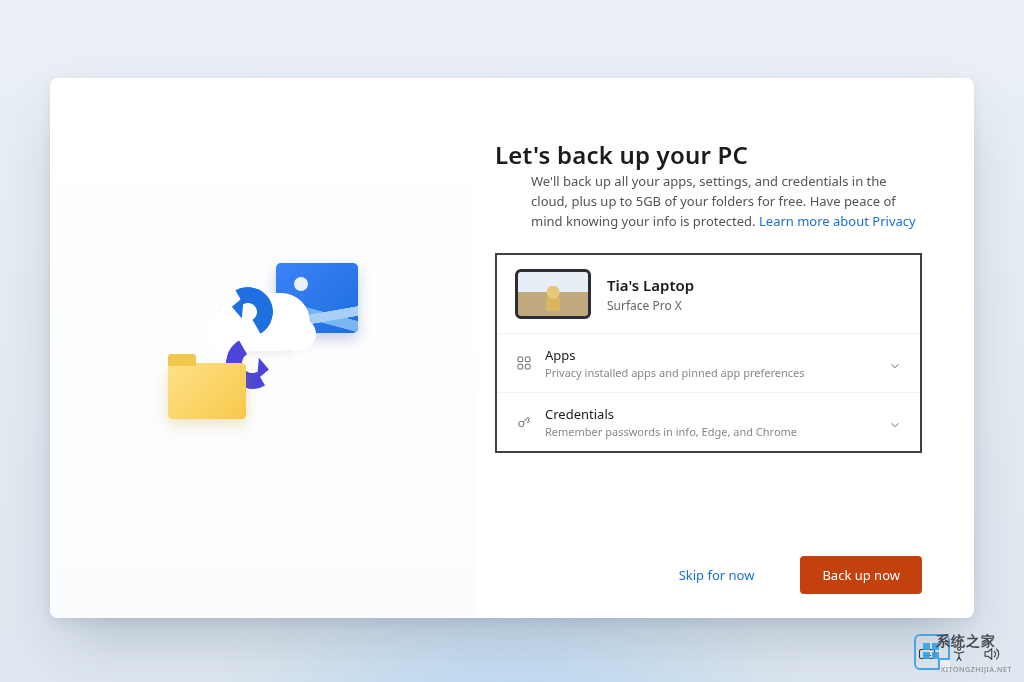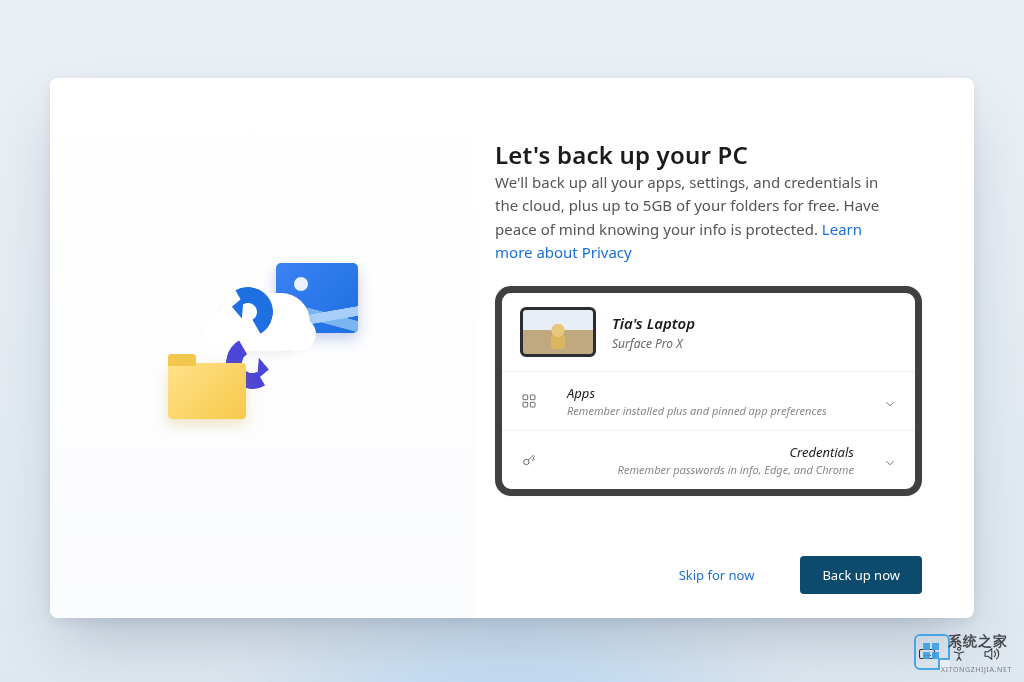--- a/index.html
+++ b/index.html
@@ -59,59 +59,58 @@
       position:absolute; left:0; bottom:14px; width:78px; height:56px;
       background: linear-gradient(135deg,#ffe18a,#f7c94a); border-radius:4px;
       box-shadow: 0 6px 14px rgba(200,150,20,0.25);
     }
     .card-folder::before { content:""; position:absolute; top:-9px; left:0; width:28px; height:12px;
       background:#f1c74d; border-radius:3px 3px 0 0;}
     .right-pane {
       width: 54%; padding: 60px 52px 24px 20px; display: flex; flex-direction: column;
     }
     .title { font-size: 24px; font-weight: 600; color: #1b1b1b; letter-spacing:.2px;}
-    .desc { font-size: 15px; line-height: 1.55; color: #555; margin-bottom: 22px; max-width:390px;}
+    .desc { font-size: 13px; line-height: 1.55; color: #555; margin-bottom: 22px; max-width:390px;margin-left:36px;}
     .desc a { color: #1a6fd8; text-decoration: none; }
     .card {
-      border: 7px solid #404040; border-radius: 16px; overflow: hidden;
+      border: 2px solid #404040; border-radius: 0; overflow: hidden;
       box-shadow: 0 1px 3px rgba(0,0,0,0.03);
-      font-style: italic;
     }
     .device-row { display:flex; align-items:center; gap:16px; padding:14px 18px; border-bottom:1px solid #f0f1f3;}
     .device-thumb {
       width: 76px; height: 50px; border-radius: 6px; border: 3px solid #2a2d31; background:#dbe7f3;
       position:relative; overflow:hidden; flex-shrink:0;
       background: linear-gradient(180deg,#e7eef6 45%, #c0a97e 45%);
     }
     .device-thumb::after { content:""; position:absolute; left:50%; bottom:5px; transform:translateX(-50%);
       width:22px; height:26px; background: radial-gradient(circle at 50% 28%, #e8c77a 30%, transparent 31%),
       radial-gradient(ellipse at 50% 72%, #d8b55e 46%, transparent 48%); }
     .device-name { font-size: 15px; font-weight: 600; color:#1b1b1b; }
     .device-sub { font-size: 12px; color:#666; margin-top:2px;}
-    .exp-row { display:flex; align-items:center; gap:29px; padding:12px 18px; border-bottom:1px solid #f0f1f3; cursor:pointer;}
-    .exp-row:last-child { border-bottom:none;text-align:right;}
+    .exp-row { display:flex; align-items:center; gap:12px; padding:12px 18px; border-bottom:1px solid #f0f1f3; cursor:pointer;}
+    .exp-row:last-child { border-bottom:none;}
     .exp-icon { width:18px; color:#555; flex-shrink:0; display:flex; align-items:center; justify-content:center;}
     .exp-icon svg { width:16px; height:16px; stroke:#555; fill:none; stroke-width:1.3;}
     .exp-text { flex:1; }
     .exp-title { font-size:13px; color:#1b1b1b; }
     .exp-sub { font-size:11px; color:#888; margin-top:1px;}
     .chev { width:14px; height:14px; color:#555;}
     .chev svg { width:14px; height:14px; stroke:#555; fill:none; stroke-width:1.5;}
     .footer { margin-top:auto; display:flex; justify-content:flex-end; gap:28px; padding-top:18px;}
     .btn-skip { background:transparent; border:none; color:#1a6fd8; font-size:13px; padding:10px 18px; cursor:pointer; font-family:inherit;}
-    .btn-primary { background:#0c4a6e; color:#fff; border:none; font-size:13px; padding:10px 22px; border-radius:4px; cursor:pointer; font-family:inherit;}
+    .btn-primary { background:#c2410c; color:#fff; border:none; font-size:13px; padding:10px 22px; border-radius:4px; cursor:pointer; font-family:inherit;}
     .tray { position:absolute; right:24px; bottom:14px; display:flex; gap:14px; color:#333; align-items:center;}
     .tray svg { width:18px; height:18px; stroke:#333; fill:none; stroke-width:1.4;}
     .watermark { position:absolute; right:12px; bottom:8px; width:100px; height:40px; opacity:.9;}
     .watermark .wm-badge { position:absolute; right:62px; top:0; width:36px; height:36px; border:2px solid #3aa0e6; border-radius:6px 6px 0 6px;}
     .watermark .wm-badge::before{content:"";position:absolute;right:-2px;bottom:-2px;width:10px;height:10px;background:#eaf0f5;border-top:2px solid #3aa0e6;border-left:2px solid #3aa0e6;}
     .watermark .wm-win{position:absolute;left:7px;top:7px;width:18px;height:18px;}
     .watermark .wm-win span{position:absolute;width:7px;height:7px;background:#3aa0e6;}
     .watermark .wm-win span:nth-child(2){left:9px;} .watermark .wm-win span:nth-child(3){top:9px;} .watermark .wm-win span:nth-child(4){left:9px;top:9px;}
-    .watermark .wm-text{position:absolute;right:4px;top:0;font-size:14px;font-weight:700;color:#36393c;letter-spacing:1px;line-height:1;}
+    .watermark .wm-text{position:absolute;right:16px;top:0;font-size:14px;font-weight:700;color:#36393c;letter-spacing:1px;line-height:1;}
     .watermark .wm-sub{position:absolute;right:0;bottom:0;font-size:7px;color:#6a6f74;letter-spacing:.6px;padding-left:28px;}
   </style>
 </head>
 <body>
 
 <div class="glow"></div>
 
 <div class="window">
 
   <div class="left-pane">
@@ -143,21 +142,21 @@
         <div class="exp-icon">
           <svg viewBox="0 0 24 24">
               <rect x="3" y="3" width="7" height="7" rx="1"></rect>
               <rect x="14" y="3" width="7" height="7" rx="1"></rect>
               <rect x="3" y="14" width="7" height="7" rx="1"></rect>
               <rect x="14" y="14" width="7" height="7" rx="1"></rect>
             </svg>
         </div>
         <div class="exp-text">
           <div class="exp-title">Apps</div>
-          <div class="exp-sub">Remember installed plus and pinned app preferences</div>
+          <div class="exp-sub">Privacy installed apps and pinned app preferences</div>
         </div>
         <div class="chev">
           <svg viewBox="0 0 24 24">
               <polyline points="6 9 12 15 18 9"></polyline>
             </svg>
         </div>
       </div>
 
 
       <div class="exp-row">

